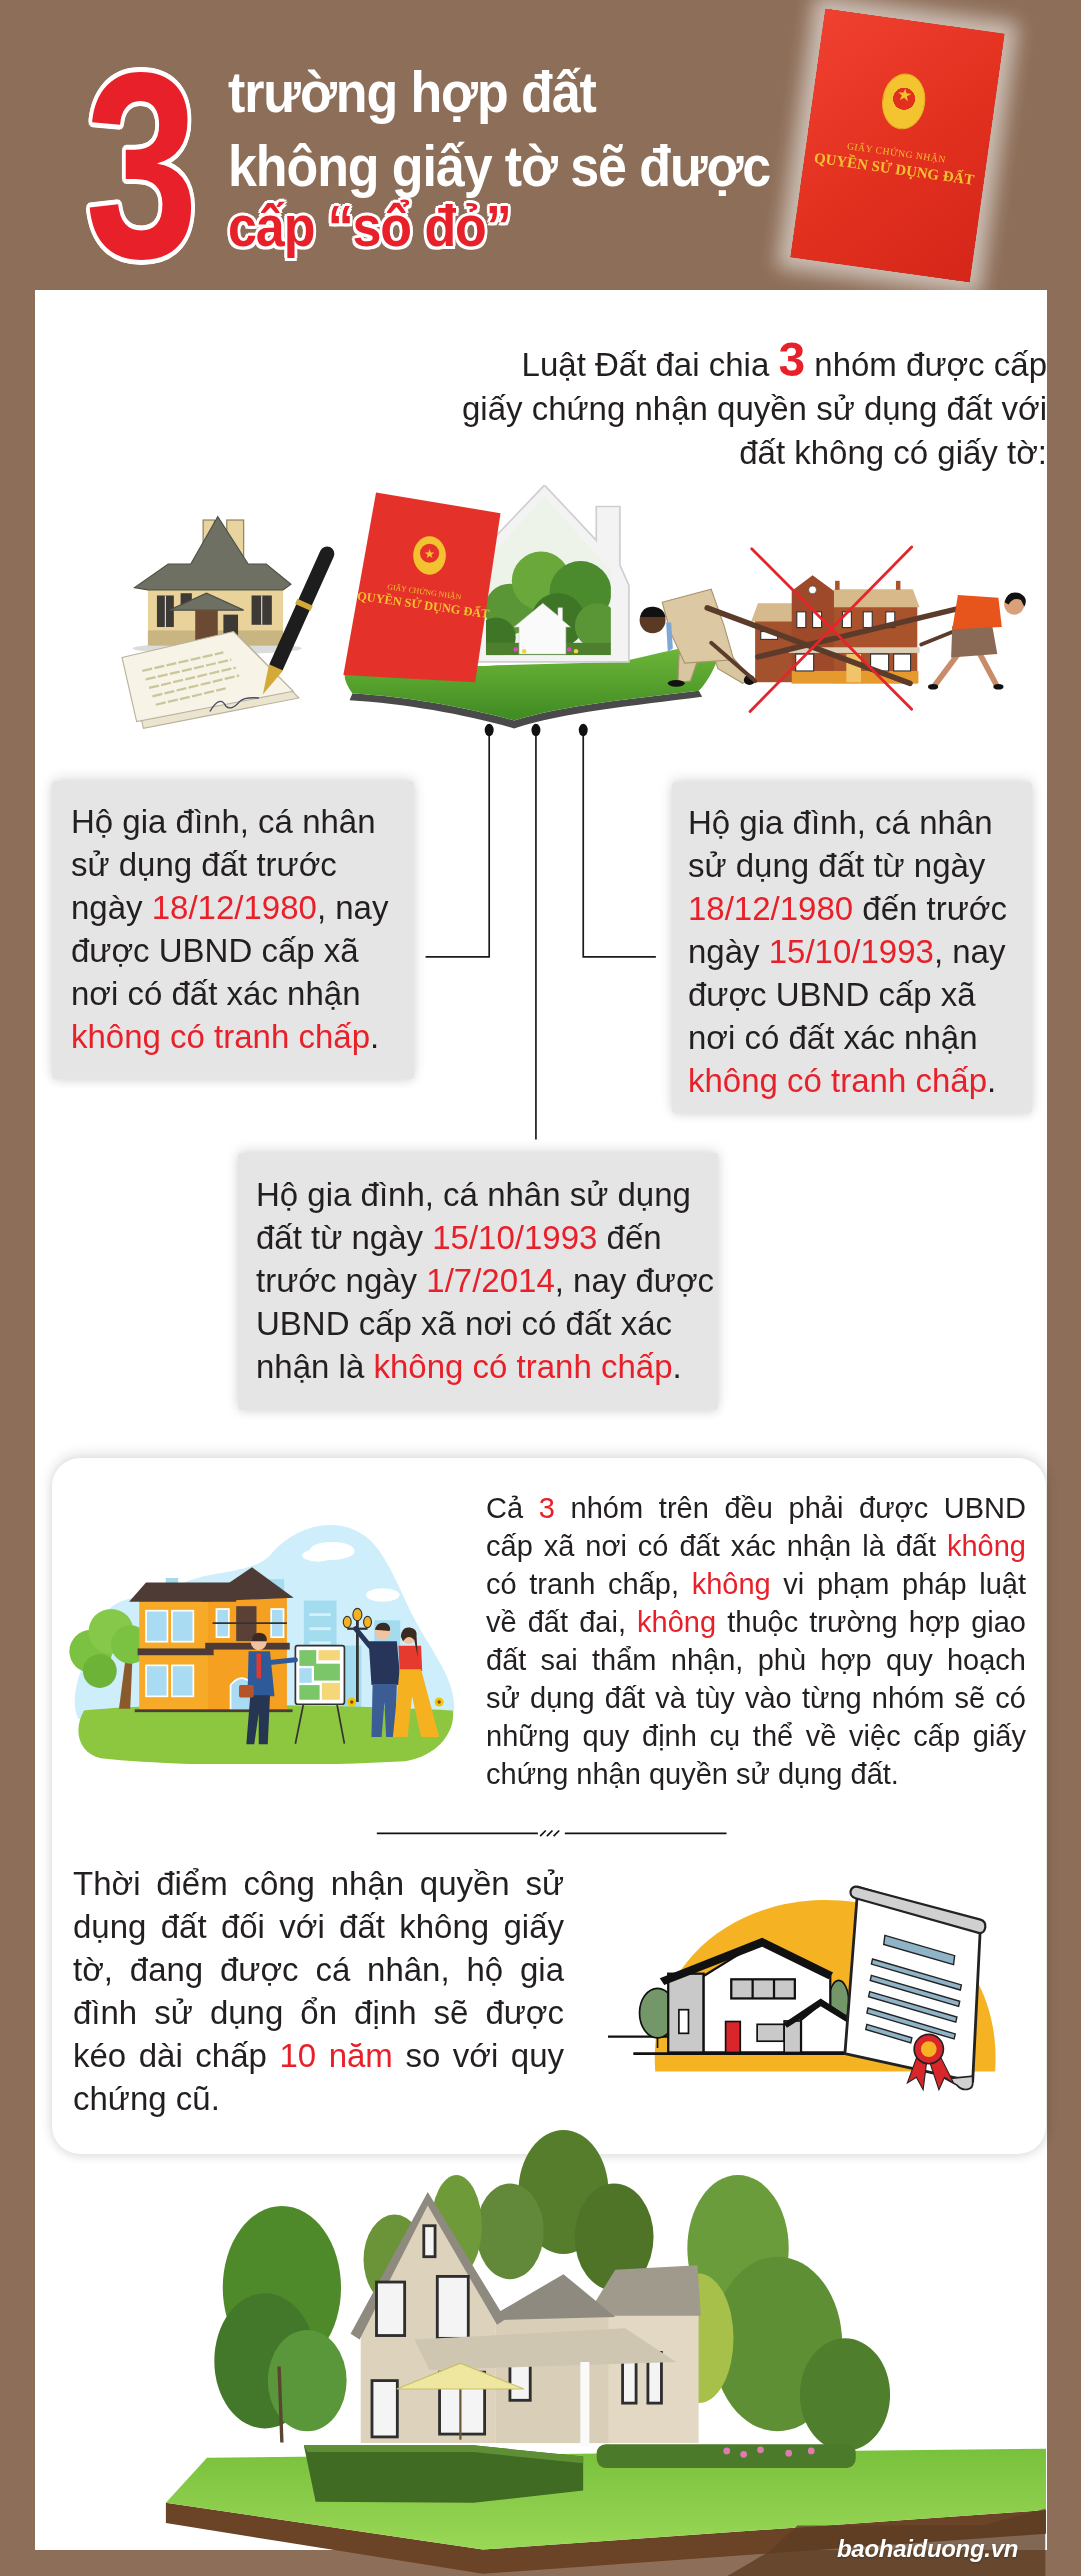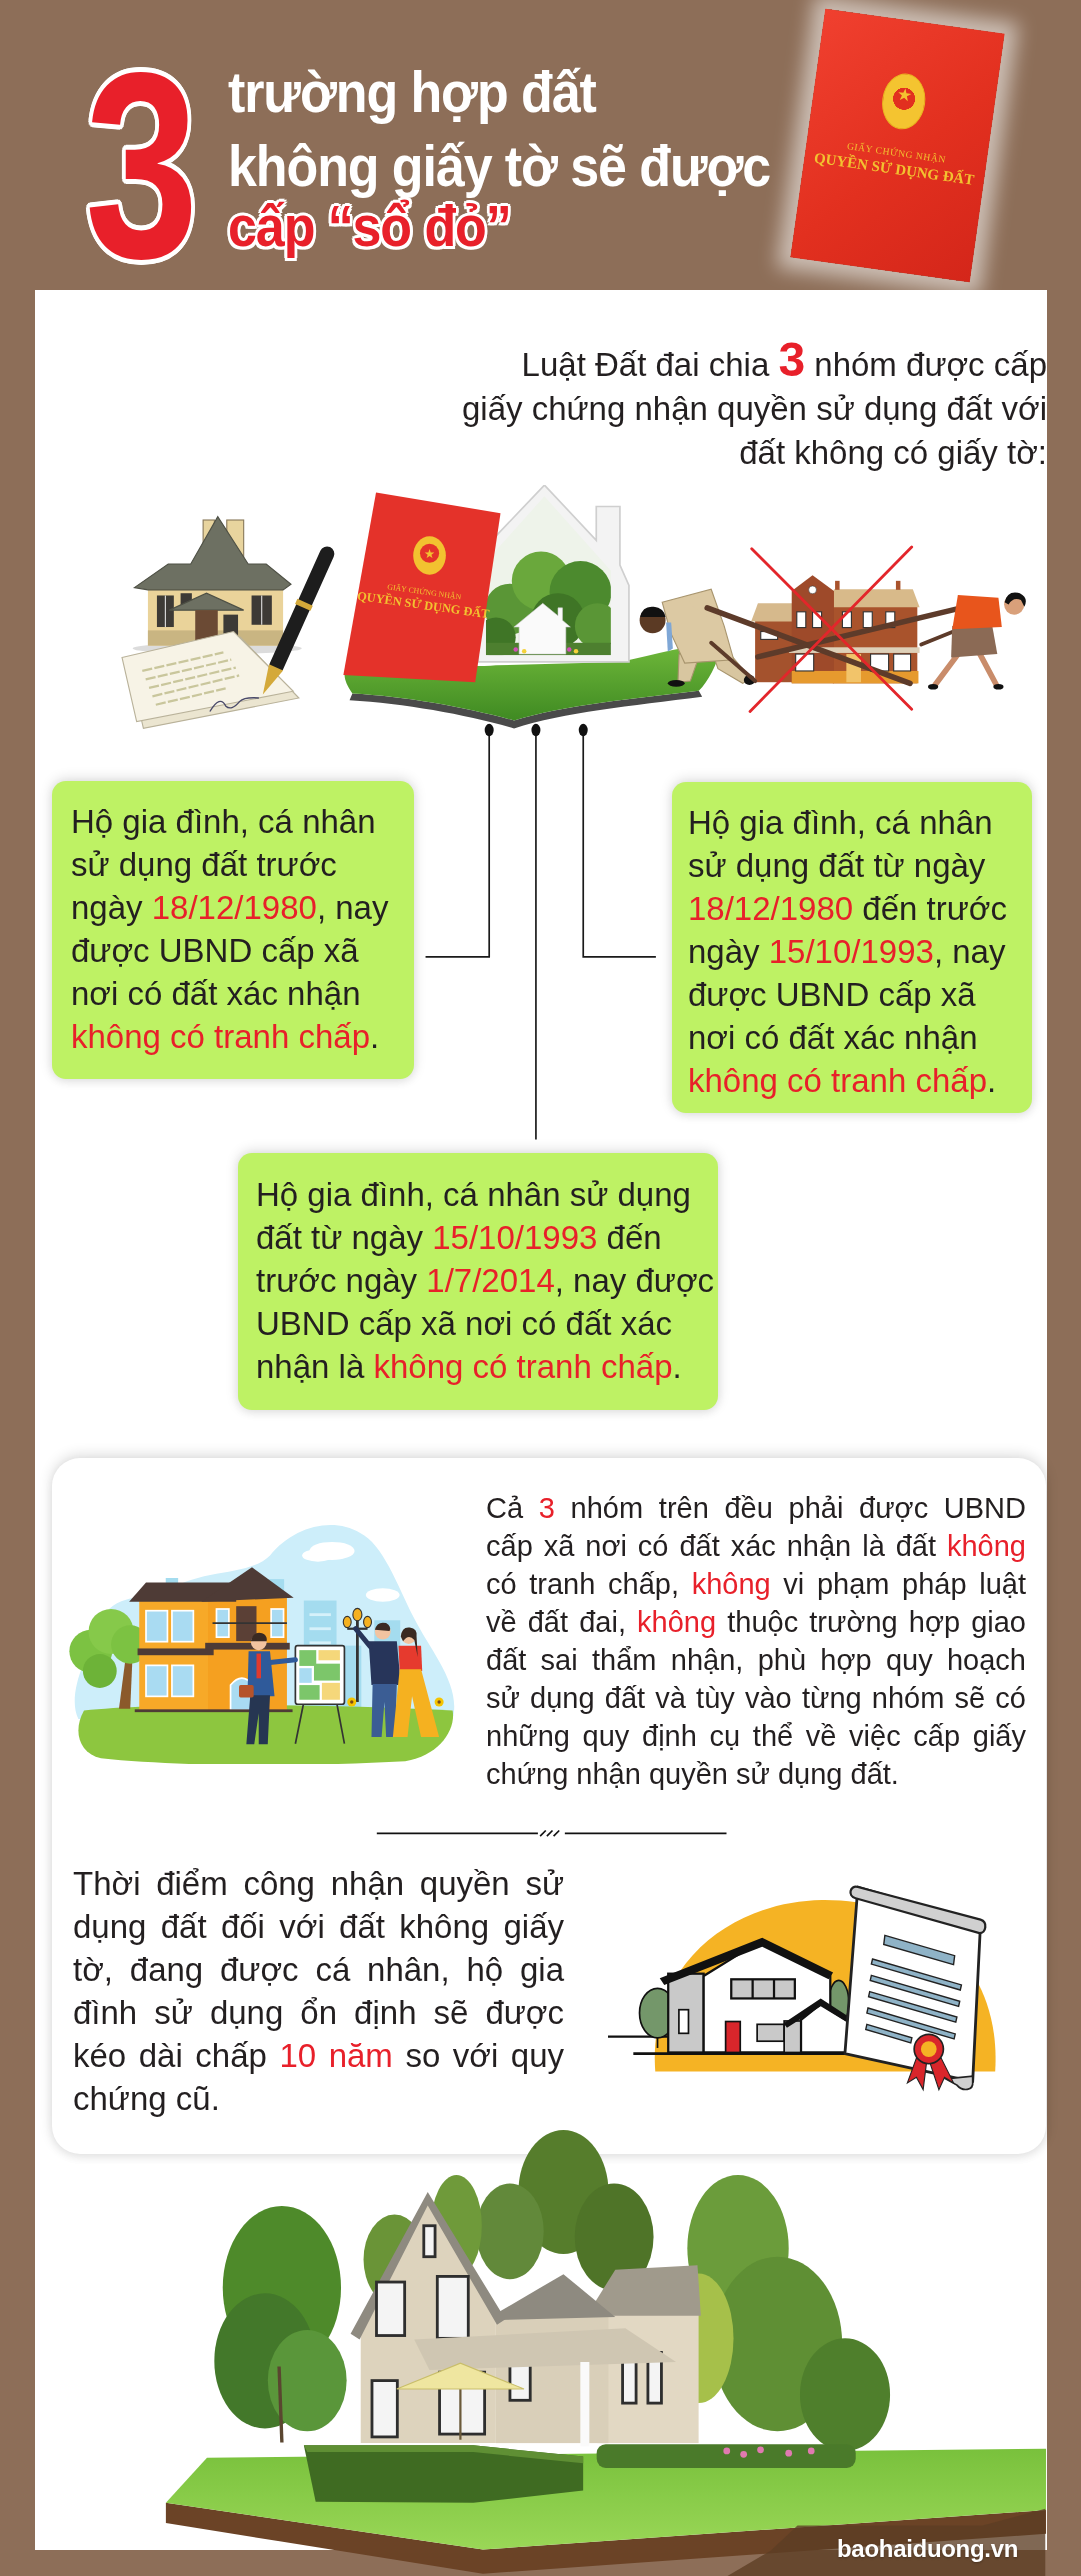--- a/index.html
+++ b/index.html
@@ -17,33 +17,33 @@
 .hdr-book .emblem{position:absolute;left:69px;top:53px;width:43px;height:56px;border-radius:50%;background:radial-gradient(circle at 50% 45%,#e2301f 0 30%,#f4c430 31% 100%);border:1.7px solid #e9b520}
 .hdr-book .emblem .star{position:absolute;left:0;right:0;top:12.4px;text-align:center;color:#f4c430;font-size:17px;line-height:17px}
 .hdr-book .lbl-s{position:absolute;left:0;right:0;top:127px;text-align:center;color:#f2c230;font-family:"Liberation Serif",serif;font-size:9.6px;letter-spacing:0.6px}
 .hdr-book .lbl-l{position:absolute;left:0;right:0;top:141px;text-align:center;color:#f2c230;font-family:"Liberation Serif",serif;font-size:15px;font-weight:700;white-space:nowrap}
 
 
 .intro{left:35px;top:343px;width:1012px;text-align:right;font-size:33px;line-height:44px;z-index:3;white-space:nowrap}
 .intro .hl{color:#e8202a;font-weight:700;font-size:48px;line-height:0}
 
 
-.card{background:#bef264;border-radius:14px;box-shadow:0 -1.7px 12.4px rgba(0,0,0,.14),0 2.3px 8px rgba(0,0,0,.06);z-index:3}
+.card{background:#e5e5e5;border-radius:4px;box-shadow:0 -1.7px 12.4px rgba(0,0,0,.14),0 2.3px 8px rgba(0,0,0,.06);z-index:3}
 .card-body{font-size:33px;line-height:43px;white-space:nowrap}
 .hl{color:#e8202a}
 .c1{left:52px;top:781px;width:362px;height:298px;padding:19px 0 0 19px}
 .c2{left:672px;top:782px;width:360px;height:331px;padding:18.6px 0 0 16px}
 .c3{left:238px;top:1153px;width:480px;height:257px;padding:20px 0 0 18px}
 .bigcard{left:52px;top:1458px;width:994px;height:696px;border-radius:28px;background:#fff;box-shadow:0 -2.3px 13.5px rgba(0,0,0,.14),0 3.4px 9px rgba(0,0,0,.06);z-index:3}
 .justify .line{text-align:justify;text-align-last:justify}
 .justify .line:last-child{text-align:right;text-align-last:left}
 .summary{left:486px;top:1489px;width:540px;font-size:29px;line-height:38px;z-index:5}
 .extension{left:73px;top:1862px;width:491px;font-size:33px;line-height:43px;z-index:5}
 .svg-layer{z-index:6}
-.footer-text{left:837px;top:2535px;font-size:24px;line-height:27px;font-weight:700;color:#fff;z-index:9;letter-spacing:-0.3px;text-shadow:0 1.1px 2.3px rgba(0,0,0,.3)}
+.footer-text{left:837px;top:2535px;font-size:24px;line-height:27px;font-weight:700;font-style:italic;color:#fff;z-index:9;letter-spacing:-0.3px;text-shadow:0 1.1px 2.3px rgba(0,0,0,.3)}
 </style>
 </head>
 <body>
 
 <div class="abs big-three">3</div>
 <div class="abs title-line" style="top:63px">trường hợp đất</div>
 <div class="abs title-line" style="top:137px">không giấy tờ sẽ được</div>
 <div class="abs title-line red" style="top:197px">cấp “sổ đỏ”</div>
 
 <div class="abs hdr-book">

